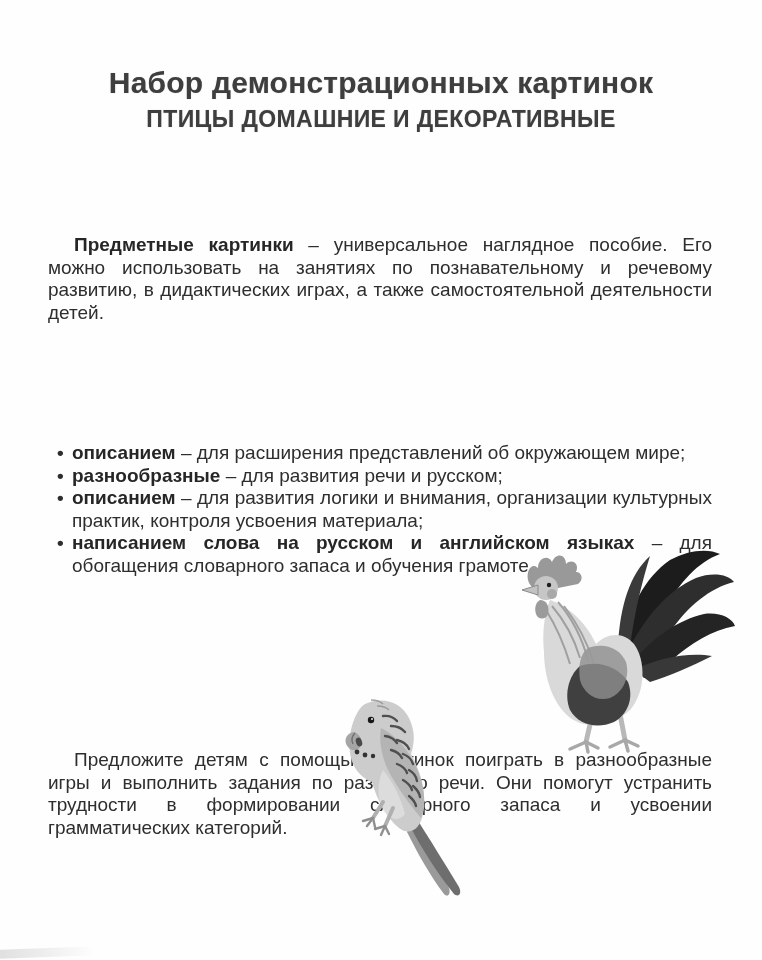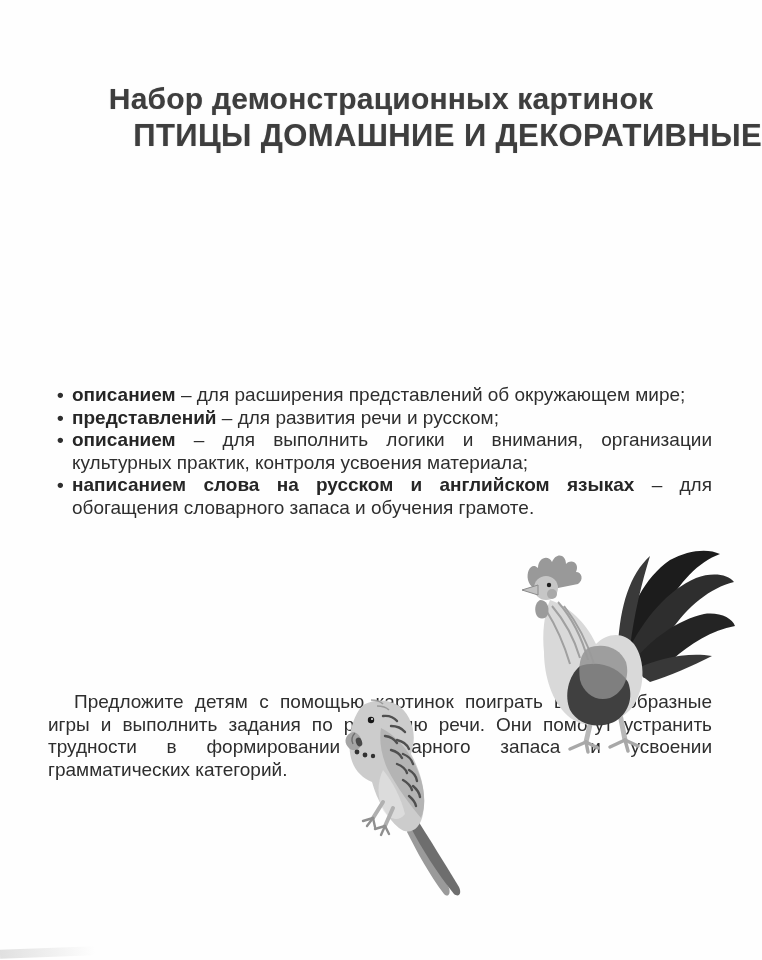--- a/index.html
+++ b/index.html
@@ -7,65 +7,66 @@
     position:relative; width:762px; height:960px;
     background:#fefefe; overflow:hidden;
     font-family:"Liberation Sans", sans-serif;
     color:#2e2e2e;
   }
   
   .title { position:absolute; top:64px; left:0; width:100%; text-align:center;
            font-weight:bold; color:#3e3e3e; }
   .title .l1 { font-size:30px; line-height:37px; letter-spacing:0.2px;
                text-shadow:0 0 1px rgba(60,60,60,0.35); }
-  .title .l2 { font-size:31px; line-height:37px; letter-spacing:0.4px;
-               text-shadow:0 0 1px rgba(60,60,60,0.35);text-align:right; }
+  .title .l2 { font-size:23px; line-height:37px; letter-spacing:0.4px;
+               text-shadow:0 0 1px rgba(60,60,60,0.35); }
   
   .block { position:absolute; left:48px; width:664px;
            font-size:19px; line-height:22.5px; text-align:justify; }
   .indent { text-indent:26px; }
   .bullets { list-style:none; margin:0; padding:0; }
   .bullets li { position:relative; padding-left:24px; text-align:justify; }
   .bullets li::before { content:"\2022"; position:absolute; left:9px; top:0;
                         font-weight:bold; }
   b { color:#262626; }
   
   .watermark {
     position:absolute; top:446px; left:0; width:100%; height:72px;
     text-align:center; font-size:62px; line-height:72px; font-weight:bold;
     letter-spacing:2px; color:rgba(255,255,255,0.06);
     -webkit-text-stroke:2.5px #d7d7d7;
     text-shadow:3px 4px 3px rgba(120,120,120,0.18);
     z-index:0; pointer-events:none; user-select:none;
   }
-  .layer { position:relative; z-index:1;margin-top:16px; }
+  .layer { position:relative; z-index:1; }
   .art { position:absolute; z-index:1; }
   .rooster { left:492px; top:548px; width:250px; height:210px; }
   .budgie  { left:325px; top:690px; width:160px; height:220px; }
   .scan-smudge { position:absolute; left:0; top:948px; width:95px; height:9px;
     background:linear-gradient(to right, #c7c7c7, rgba(200,200,200,0));
     opacity:0.55; transform:rotate(-2deg); z-index:0; }
 </style>
 </head>
 <body>
 
 <div class="page">
 
 
   <div class="title layer">
     <div class="l1">Набор демонстрационных картинок</div>
     <div class="l2">ПТИЦЫ ДОМАШНИЕ И ДЕКОРАТИВНЫЕ</div>
   </div>
 
+  <p class="block indent layer" style="top:160px; margin:0;"><b>Предметные картинки</b><span> – универсальное наглядное пособие. Его можно использовать на занятиях по познавательному и речевому развитию, в дидактических играх, а также самостоятельной деятельности детей.</span></p>
 
 
   <ul class="block bullets layer" style="top:278px;">
     <li><b>описанием</b><span> – для расширения представлений об окружающем мире;</span></li>
-    <li><b>представлений</b><span> – для развития речи и русском;</span></li>
-    <li><b>описанием</b><span> – для выполнить логики и внимания, организации культурных практик, контроля усвоения материала;</span></li>
+    <li><b>разнообразные</b><span> – для развития речи и русском;</span></li>
+    <li><b>описанием</b><span> – для развития логики и внимания, организации культурных практик, контроля усвоения материала;</span></li>
     <li><b>написанием слова на русском и английском языках</b><span> – для обогащения словарного запаса и обучения грамоте.</span></li>
   </ul>
 
   <p class="block indent layer" style="top:450px; margin:0;">Предложите детям с помощью картинок поиграть в разнообразные игры и выполнить задания по развитию речи. Они помогут устранить трудности в формировании словарного запаса и усвоении грамматических категорий.</p>
 
   <svg class="art rooster" viewBox="0 0 250 210" aria-hidden="true">
     <g>
       <path d="M128,100 C138,60 152,30 178,12 C196,2 216,0 228,6 C206,14 188,34 172,62 C160,84 148,102 140,112 Z" fill="#1c1c1c"></path>
       <path d="M126,98 C128,58 138,26 158,8 C150,34 142,66 138,100 Z" fill="#3a3a3a"></path>
       <path d="M135,105 C152,70 176,42 204,30 C220,24 236,26 242,34 C218,40 196,58 178,84 C166,100 154,112 148,118 Z" fill="#2e2e2e"></path>

